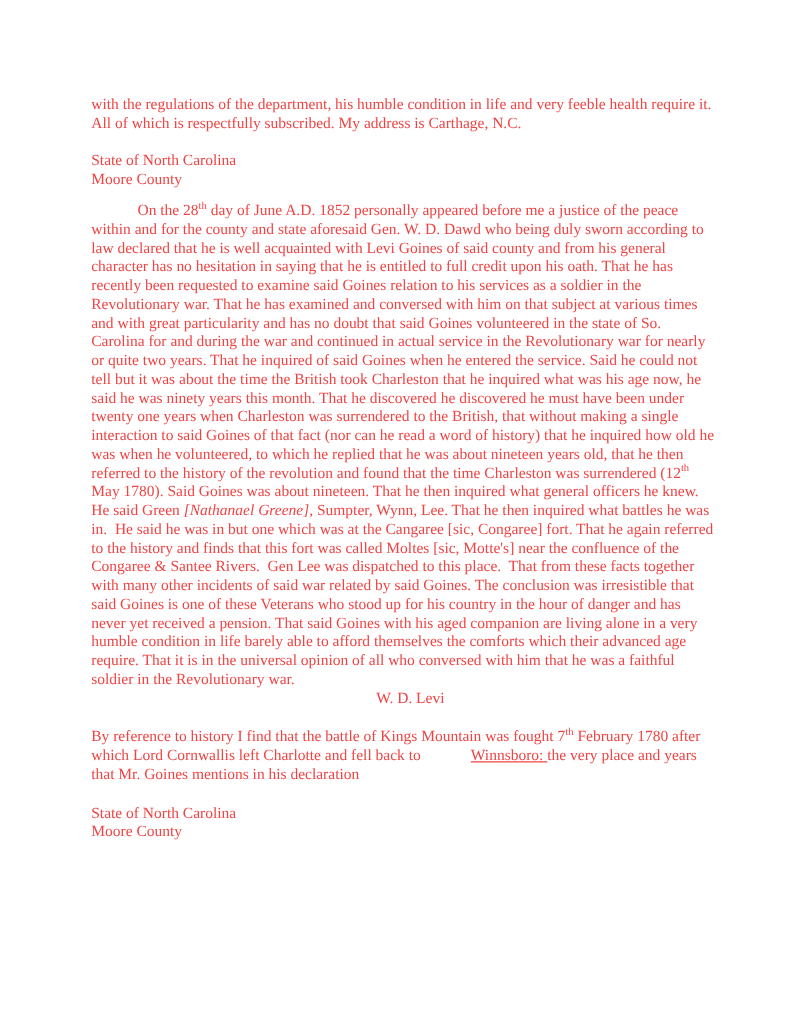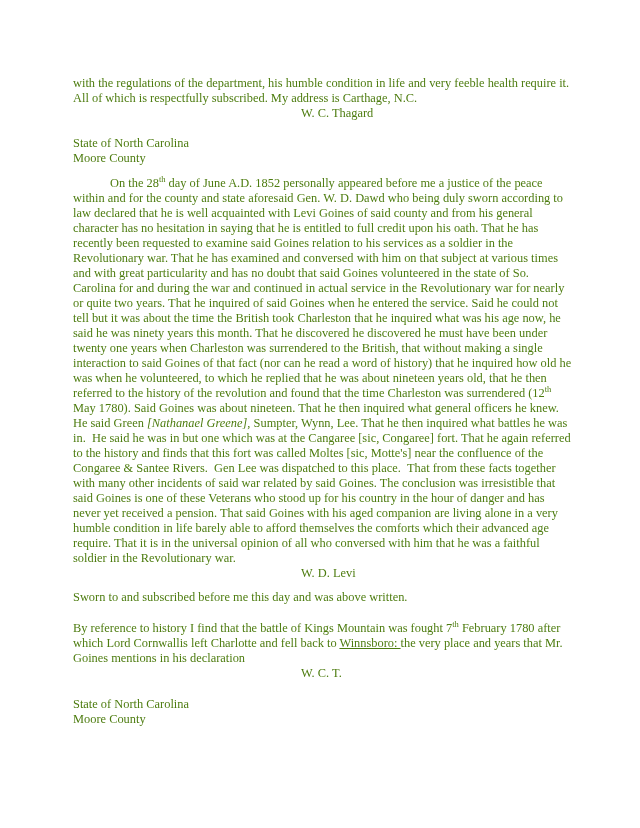--- a/index.html
+++ b/index.html
@@ -8,21 +8,21 @@
     background: #ffffff;
     width: 640px;
     height: 828px;
     overflow: hidden;
   }
   .doc-page {
     box-sizing: border-box;
     width: 640px;
     height: 828px;
     background: #ffffff;
-    color: #4d7c0f;
+    color: #ef4444;
     padding: 76px 68px 0 73px;
     font-family: "Liberation Serif", "DejaVu Serif", serif;
     font-size: 12.4px;
     line-height: 15px;
   }
   .para {
     white-space: pre-wrap;
     text-align: left;
     margin: 0;
   }
@@ -39,43 +39,40 @@
   .mt-9  { margin-top: 9px; }
   .mt-10 { margin-top: 10px; }
   .mt-15 { margin-top: 15px; }
   .mt-16 { margin-top: 16px; }
   sup {
     font-size: 8.5px;
     line-height: 0;
     vertical-align: super;
   }
   i { }
-  u { text-decoration: underline; }
+  u { text-decoration: underline; margin-left: 37px; }
 </style>
 </head>
 <body>
 
 <div class="doc-page">
 
   <div class="para"><span>with the regulations of the department, his humble condition in life and very feeble health require it. All of which is respectfully subscribed. My address is Carthage, N.C.</span></div>
 
-  <div class="sig"><span>W. C. Thagard</span></div>
 
   <div class="line mt-15"><span>State of North Carolina</span></div>
 
   <div class="line"><span>Moore County</span></div>
 
   <div class="para indent mt-10"><span>On the 28</span><sup>th</sup><span> day of June A.D. 1852 personally appeared before me a justice of the peace within and for the county and state aforesaid Gen. W. D. Dawd who being duly sworn according to law declared that he is well acquainted with Levi Goines of said county and from his general character has no hesitation in saying that he is entitled to full credit upon his oath. That he has recently been requested to examine said Goines relation to his services as a soldier in the Revolutionary war. That he has examined and conversed with him on that subject at various times and with great particularity and has no doubt that said Goines volunteered in the state of So. Carolina for and during the war and continued in actual service in the Revolutionary war for nearly or quite two years. That he inquired of said Goines when he entered the service. Said he could not tell but it was about the time the British took Charleston that he inquired what was his age now, he said he was ninety years this month. That he discovered he discovered he must have been under twenty one years when Charleston was surrendered to the British, that without making a single interaction to said Goines of that fact (nor can he read a word of history) that he inquired how old he was when he volunteered, to which he replied that he was about nineteen years old, that he then referred to the history of the revolution and found that the time Charleston was surrendered (12</span><sup>th</sup><span> May 1780). Said Goines was about nineteen. That he then inquired what general officers he knew.  He said Green </span><i>[Nathanael Greene]</i><span>, Sumpter, Wynn, Lee. That he then inquired what battles he was in.  He said he was in but one which was at the Cangaree [sic, Congaree] fort. That he again referred to the history and finds that this fort was called Moltes [sic, Motte's] near the confluence of the Congaree &amp; Santee Rivers.  Gen Lee was dispatched to this place.  That from these facts together with many other incidents of said war related by said Goines. The conclusion was irresistible that said Goines is one of these Veterans who stood up for his country in the hour of danger and has never yet received a pension. That said Goines with his aged companion are living alone in a very humble condition in life barely able to afford themselves the comforts which their advanced age require. That it is in the universal opinion of all who conversed with him that he was a faithful soldier in the Revolutionary war.</span></div>
 
   <div class="sig"><span>W. D. Levi</span></div>
 
-  <div class="line mt-9"><span>Sworn to and subscribed before me this day and was above written.</span></div>
 
 
   <div class="para mt-16"><span>By reference to history I find that the battle of Kings Mountain was fought 7</span><sup>th</sup><span> February 1780 after which Lord Cornwallis left Charlotte and fell back to </span><u>Winnsboro: </u><span>the very place and years that Mr. Goines mentions in his declaration</span></div>
 
-  <div class="sig"><span>W. C. T.</span></div>
 
   <div class="line mt-16"><span>State of North Carolina</span></div>
 
   <div class="line"><span>Moore County</span></div>
 
 </div>
 
 </body></html>

